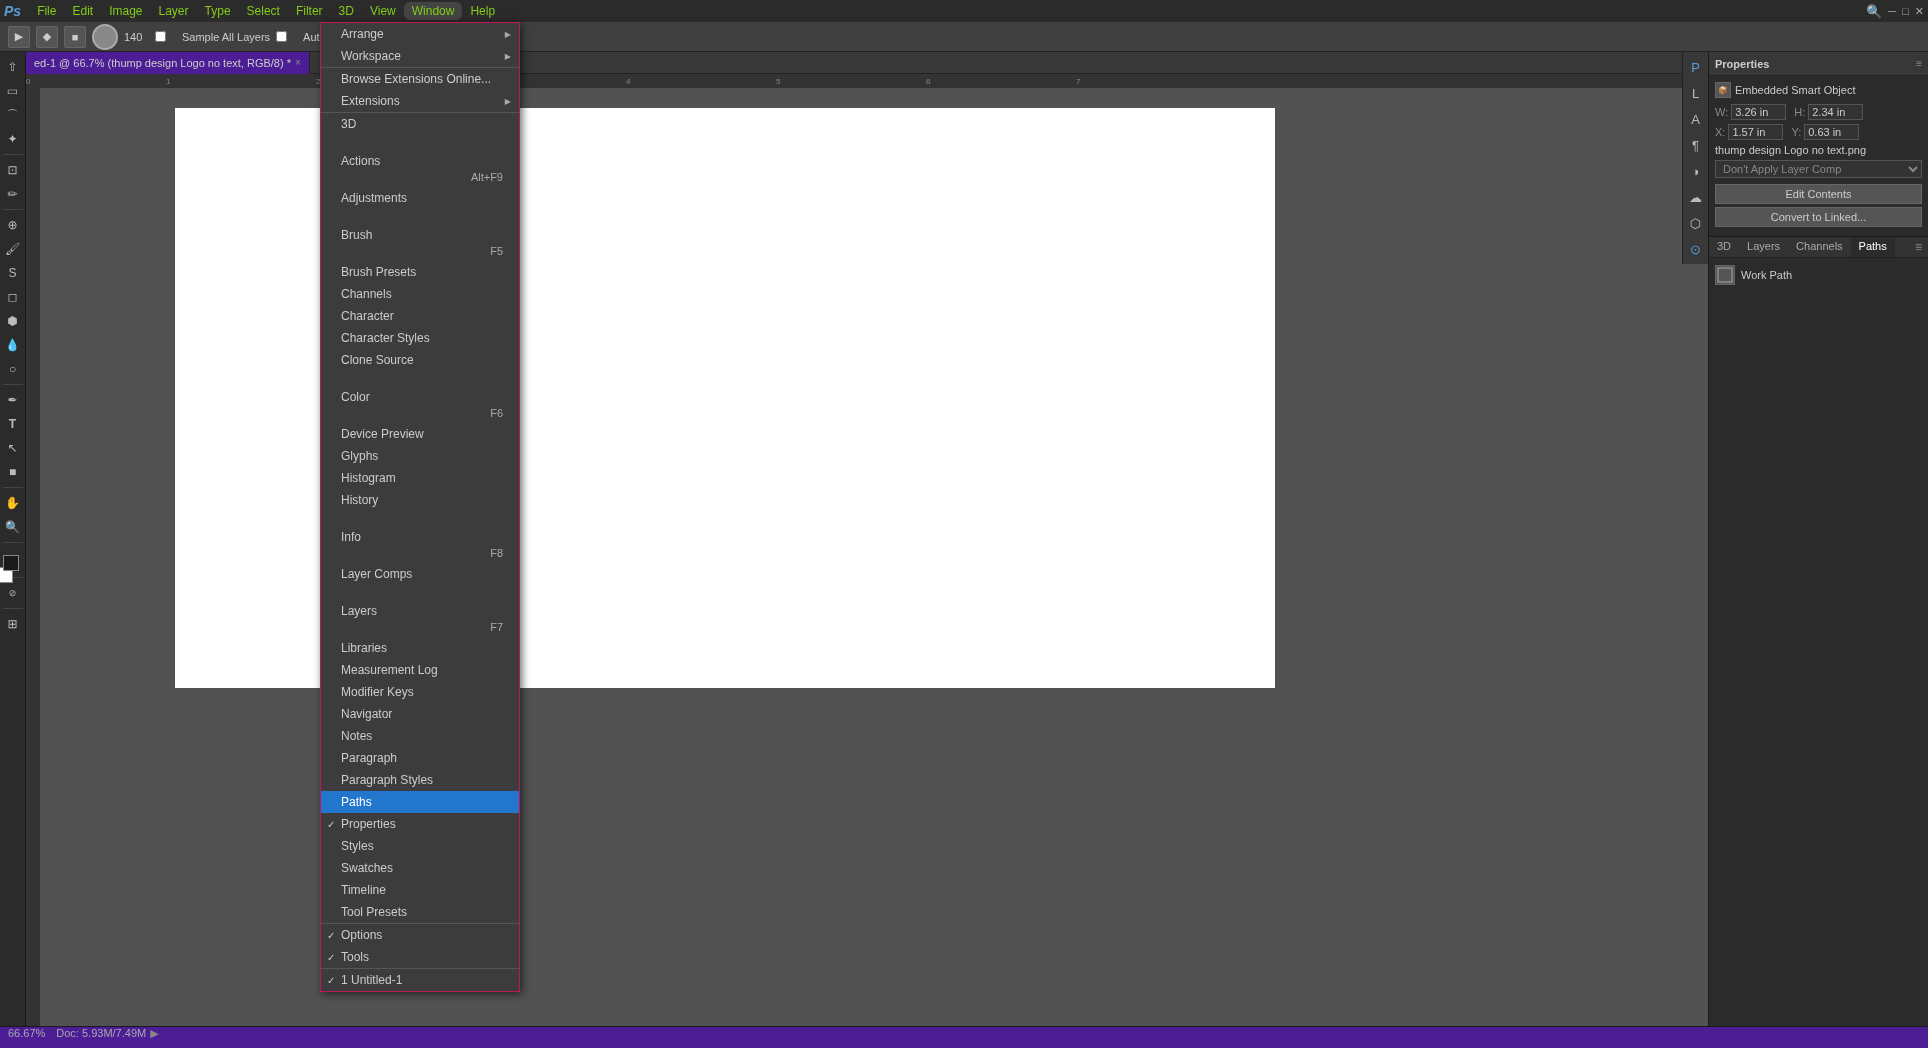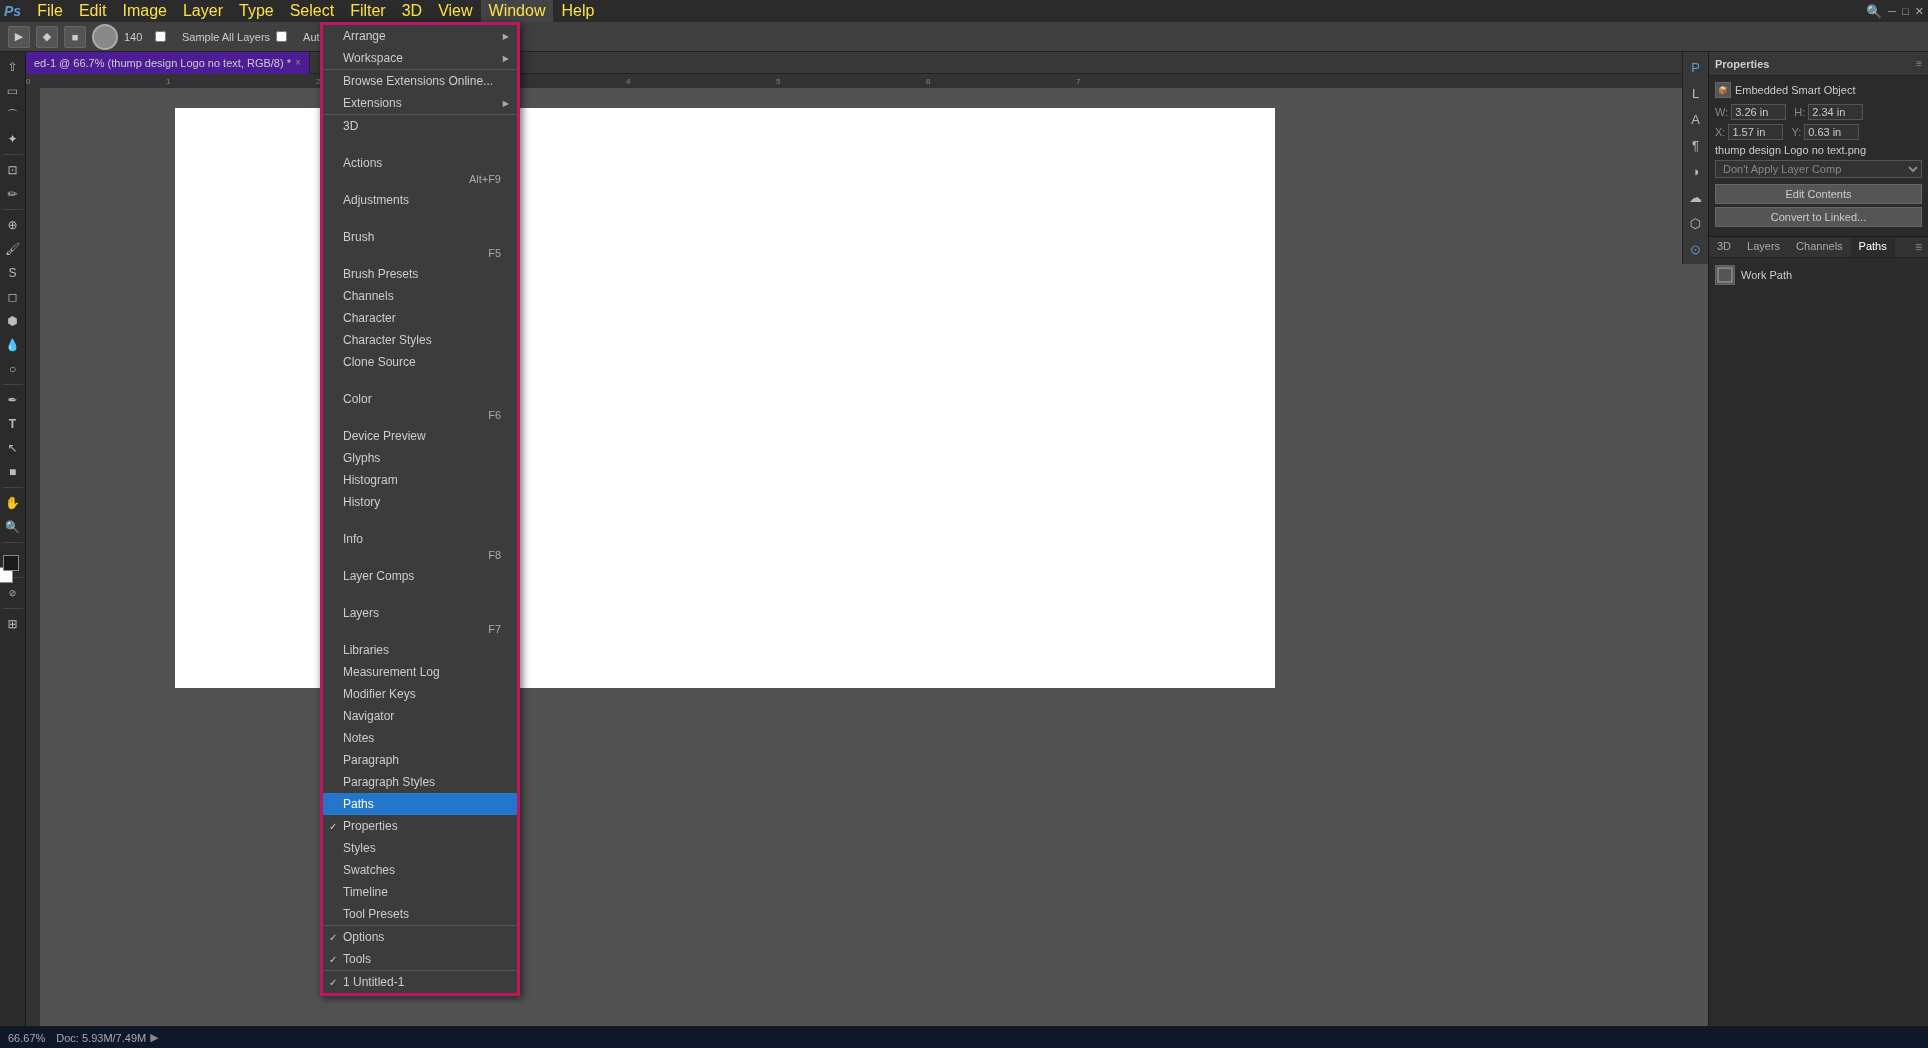--- a/index.html
+++ b/index.html
@@ -27,24 +27,24 @@
     .ps-logo {
       color: #5b9bd5;
       font-weight: bold;
       font-size: 14px;
       margin-right: 8px;
       font-style: italic;
     }
     .menu-item {
       padding: 2px 8px;
       cursor: pointer;
-      color: #fde047;
-      font-size: 16px;
-    }
-    .menu-item.active { background: #444; }
+      color: #84cc16;
+      font-size: 12px;
+    }
+    .menu-item.active { background: #444; border-radius: 6px; }
 
     
     #toolbar-top {
       display: flex;
       align-items: center;
       height: 30px;
       background: #404040;
       padding: 0 8px;
       border-bottom: 1px solid #222;
       gap: 6px;
@@ -295,37 +295,37 @@
       width: 20px; height: 20px;
       background: #555;
       border: 1px solid #666;
       font-size: 8px;
       display: flex; align-items: center; justify-content: center;
     }
 
     
     #status-bar {
       display: flex;
-      align-items: center;
+      align-items: flex-start;
       height: 22px;
-      background: #0f172a;
+      background: #4c1d95;
       border-top: 1px solid #1a1a1a;
       padding: 0 8px;
       font-size: 11px;
       color: #aaa;
     }
 
     
     #dropdown-menu {
       position: absolute;
       top: 22px;
       left: 320px;
       width: 200px;
       background: #3c3c3c;
-      border: 3px solid #be185d;
+      border: 1px solid #be185d;
       z-index: 9999;
       box-shadow: 2px 2px 8px rgba(0,0,0,0.6);
     }
     .menu-section {
       border-bottom: 1px solid #555;
     }
     .dropdown-item {
       display: flex;
       align-items: center;
       padding: 4px 16px 4px 20px;

